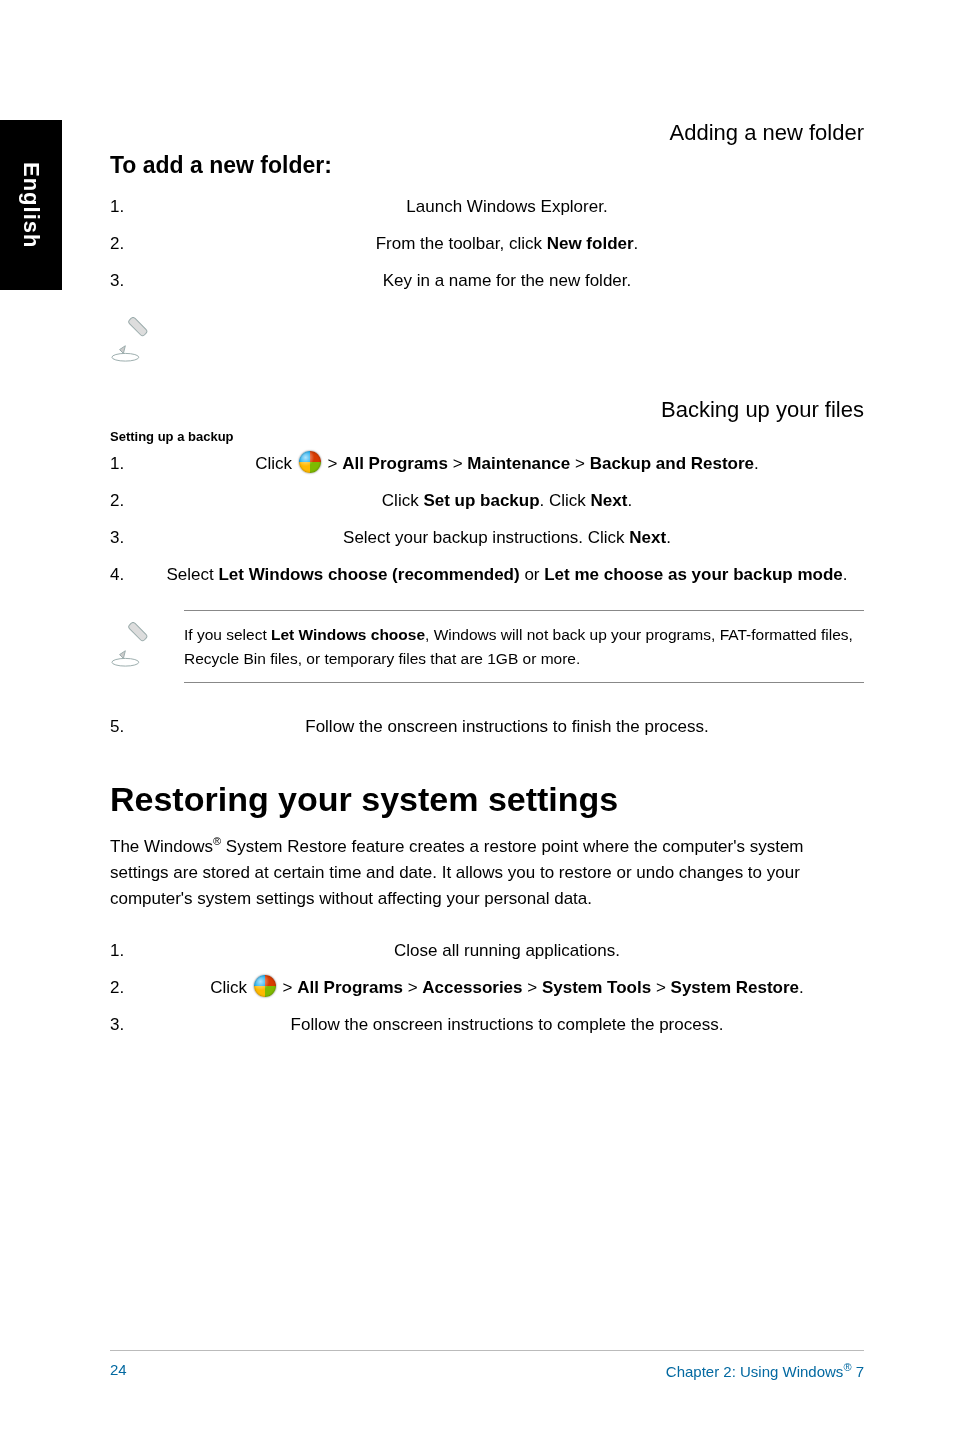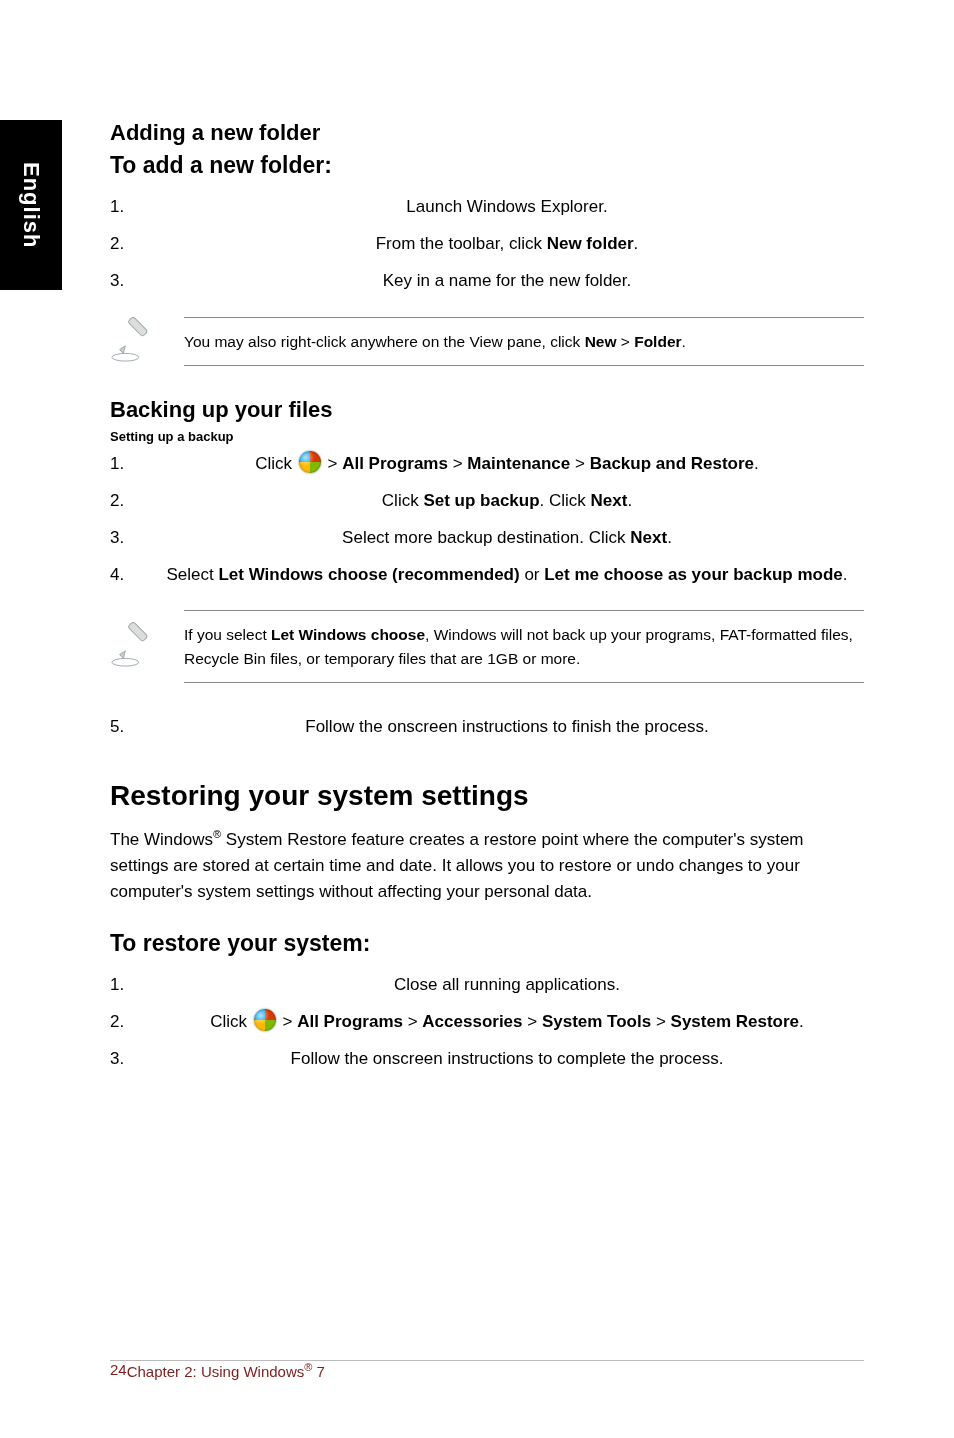--- a/index.html
+++ b/index.html
@@ -14,53 +14,53 @@
   }
   .side-tab span {
     color: #fff;
     font-weight: bold;
     font-size: 22px;
     writing-mode: vertical-rl;
     letter-spacing: 1px;
     font-family: "Arial Black", Arial, sans-serif;
   }
   .content { margin-left: 0; }
-  h2.section { font-size: 22px; font-weight: bold; margin-bottom: 6px; margin-top: 0; }
+  h2.section { font-size: 22px; font-weight: normal; margin-bottom: 6px; margin-top: 0; text-align: right; }
   .sub-bold { font-size: 23px; font-weight: bold; margin-bottom: 14px; }
   ol.steps { list-style: none; padding-left: 0; margin-bottom: 22px; }
   ol.steps li { display: flex; align-items: flex-start; font-size: 17px; line-height: 1.6; margin-bottom: 10px; }
   ol.steps li .num { width: 40px; flex-shrink: 0; }
   ol.steps li .txt { flex: 1; text-align: center; }
   .bold { font-weight: bold; }
 
   .note-block { display: flex; gap: 28px; align-items: center; margin: 14px 0 30px 0; }
   .note-icon { width: 46px; flex-shrink: 0; }
   .note-text { flex: 1; font-size: 15.5px; line-height: 1.5; border-top: 1px solid #888; border-bottom: 1px solid #888; padding: 12px 0; }
 
-  h2.big { font-size: 28px; font-weight: bold; margin-top: 40px; margin-bottom: 14px; }
+  h2.big { font-size: 34px; font-weight: bold; margin-top: 40px; margin-bottom: 14px; }
   .para { font-size: 17px; line-height: 1.55; margin-bottom: 24px; }
   .sup { font-size: 11px; vertical-align: super; }
 
   h3.subsection { font-size: 13px; font-weight: bold; margin-bottom: 6px; }
 
   .win-orb {
     display: inline-block; width: 22px; height: 22px; vertical-align: -4px;
     border-radius: 50%;
     background:
       radial-gradient(circle at 30% 30%, rgba(255,255,255,0.7), rgba(255,255,255,0) 40%),
       conic-gradient(#d83b01 0 90deg, #7fba00 90deg 180deg, #ffb900 180deg 270deg, #00a4ef 270deg 360deg);
     box-shadow: 0 0 2px rgba(0,0,0,0.6), inset 0 0 2px rgba(0,0,0,0.5);
     margin: 0 2px;
   }
 
   .footer {
     position: absolute; left: 110px; right: 90px; bottom: 58px;
-    border-top: 1px solid #bbb; 
-    display: flex; justify-content: flex-start;
-    font-size: 15px; color: #7f1d1d;
+    border-top: 1px solid #bbb; padding-top: 10px;
+    display: flex; justify-content: space-between;
+    font-size: 15px; color: #0369a1;
   }
 </style>
 </head>
 <body>
 
 <div class="page">
   <div class="side-tab">
     <span>English</span>
   </div>
 
@@ -86,23 +86,20 @@
     </ol>
 
     <div class="note-block">
       <div class="note-icon">
         <svg viewBox="0 0 48 48" width="46" height="46">
           <ellipse cx="16" cy="42" rx="14" ry="4" fill="none" stroke="#9aa" stroke-width="1"></ellipse>
           <rect x="18" y="6" width="22" height="8" rx="3" transform="rotate(45 29 10)" fill="#ddd" stroke="#9aa" stroke-width="1"></rect>
           <polygon points="10,34 16,30 14,38" fill="#ccc" stroke="#9aa" stroke-width="1"></polygon>
         </svg>
       </div>
-      <div class="note-text">
-        <span>You may also right-click anywhere on the View pane, click </span><span class="bold">New</span><span> &gt; </span><span class="bold">Folder</span><span>.</span>
-      </div>
     </div>
 
     <h2 class="section">Backing up your files</h2>
     <h3 class="subsection">Setting up a backup</h3>
 
     <ol class="steps">
       <li>
         <span class="num">1.</span>
         <span class="txt">
           <span>Click </span><span class="win-orb"></span><span> &gt; </span><span class="bold">All Programs</span><span> &gt; </span><span class="bold">Maintenance</span><span> &gt; </span><span class="bold">Backup and Restore</span><span>.</span>
@@ -110,21 +107,21 @@
       </li>
       <li>
         <span class="num">2.</span>
         <span class="txt">
           <span>Click </span><span class="bold">Set up backup</span><span>. Click </span><span class="bold">Next</span><span>.</span>
         </span>
       </li>
       <li>
         <span class="num">3.</span>
         <span class="txt">
-          <span>Select more backup destination. Click </span><span class="bold">Next</span><span>.</span>
+          <span>Select your backup instructions. Click </span><span class="bold">Next</span><span>.</span>
         </span>
       </li>
       <li>
         <span class="num">4.</span>
         <span class="txt">
           <span>Select </span><span class="bold">Let Windows choose (recommended)</span><span> or </span><span class="bold">Let me choose as your backup mode</span><span>.</span>
         </span>
       </li>
     </ol>
 
@@ -146,21 +143,20 @@
         <span class="num">5.</span>
         <span class="txt">Follow the onscreen instructions to finish the process.</span>
       </li>
     </ol>
 
     <h2 class="big">Restoring your system settings</h2>
     <p class="para">
       <span>The Windows</span><span class="sup">®</span><span> System Restore feature creates a restore point where the computer's system settings are stored at certain time and date. It allows you to restore or undo changes to your computer's system settings without affecting your personal data.</span>
     </p>
 
-    <div class="sub-bold">To restore your system:</div>
     <ol class="steps">
       <li>
         <span class="num">1.</span>
         <span class="txt">Close all running applications.</span>
       </li>
       <li>
         <span class="num">2.</span>
         <span class="txt">
           <span>Click </span><span class="win-orb"></span><span> &gt; </span><span class="bold">All Programs</span><span> &gt; </span><span class="bold">Accessories</span><span> &gt; </span><span class="bold">System Tools</span><span> &gt; </span><span class="bold">System Restore</span><span>.</span>
         </span>

